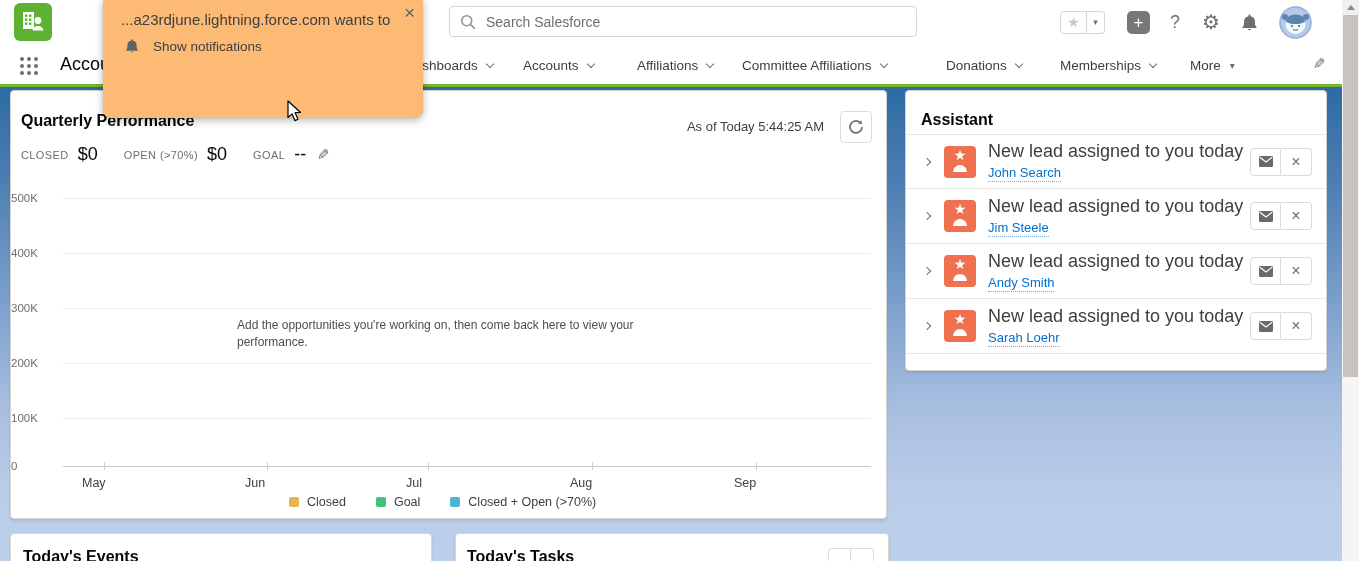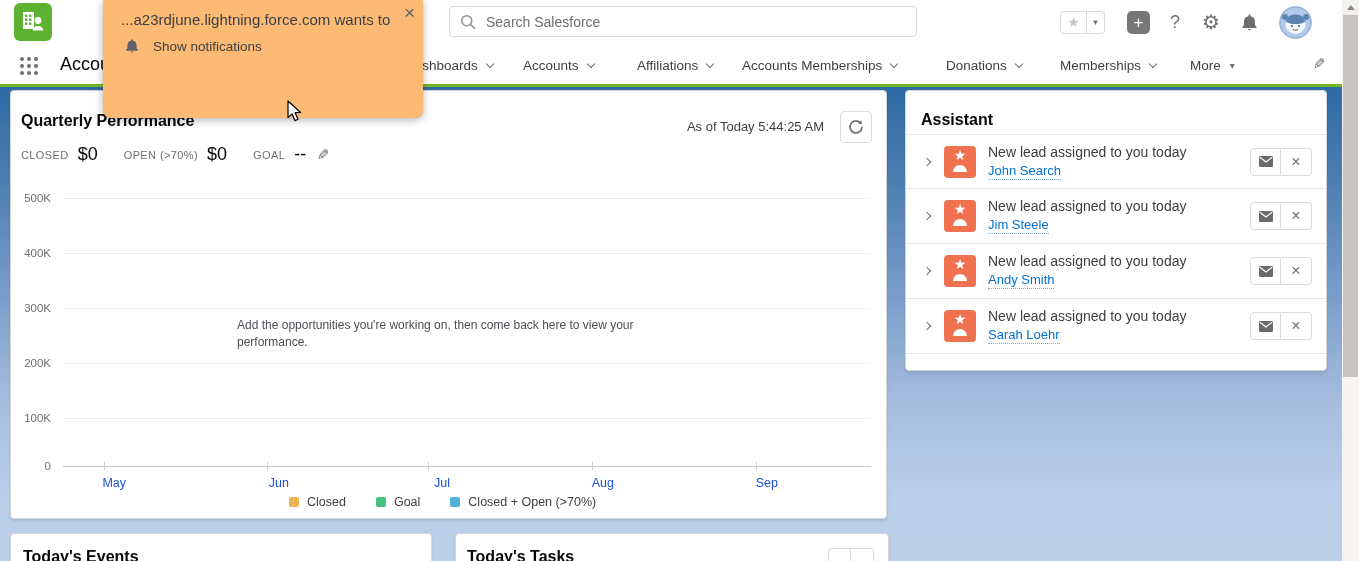--- a/index.html
+++ b/index.html
@@ -60,43 +60,43 @@
   .perf-title { position:absolute; left:10px; top:21px; }
   .asof { position:absolute; right:62px; top:28px; font-size:13px; color:#3e3e3c; }
   .refresh-btn { position:absolute; right:14px; top:20px; width:32px; height:32px; border:1px solid #dddbda;
                  border-radius:4px; background:#fff; display:flex; align-items:center; justify-content:center; cursor:pointer; }
   .metrics { position:absolute; left:10px; top:53px; display:flex; align-items:center; gap:26px; }
   .metric { display:flex; align-items:center; gap:9px; }
   .metric .mlabel { font-size:11px; color:#706e6b; letter-spacing:.4px; }
   .metric .mvalue { font-size:18px; color:#080707; }
   .goal-pencil { font-size:15px; color:#6b6a68; margin-left:2px; transform:scaleX(-1); cursor:pointer; }
 
-  .ylab { position:absolute; width:40px; text-align:right; font-size:11.5px; color:#706e6b; }
+  .ylab { position:absolute; width:40px; text-align:left; font-size:11.5px; color:#706e6b; }
   .gline { position:absolute; left:52px; width:808px; height:1px; background:#ececeb; }
   .gline.axis { background:#c9c8c6; }
   .xtickmark { position:absolute; width:1px; height:8px; background:#d0cfce; top:371px; }
-  .xlab { position:absolute; width:44px; text-align:right; font-size:12.5px; color:#1d4ed8; top:385px; }
+  .xlab { position:absolute; width:44px; text-align:left; font-size:12.5px; color:#404040; top:385px; }
   .empty-msg { position:absolute; left:222px; top:224px; width:468px; background:#fff; font-size:12px;
                color:#4b4f54; line-height:1.45; padding:2px 4px; }
   .legend { position:absolute; left:278px; top:404px; display:flex; align-items:center; gap:30px; }
   .leg-item { display:flex; align-items:center; gap:8px; font-size:12.5px; color:#3e3e3c; }
   .leg-sq { width:10px; height:10px; border-radius:2px; }
 
   
   .asst-title { position:absolute; left:15px; top:20px; }
   .asst-rows { position:absolute; left:0; top:43px; width:100%; }
   .arow { display:flex; align-items:center; height:55px; padding:0 14px 0 18px; border-bottom:1px solid #e8e7e6; }
   .arow:first-child { border-top:1px solid #e8e7e6; }
   .arow .expand { margin-right:14px; cursor:pointer; display:flex; }
   .lead-icon { width:32px; height:32px; border-radius:4px; margin-right:12px; position:relative; flex:none; }
   .lead-icon .st { position:absolute; top:1px; left:0; width:100%; text-align:center; color:#fff; font-size:14px; }
   .lead-icon .bd { position:absolute; bottom:6px; left:50%; transform:translateX(-50%); width:14px; height:7px;
                    background:#fff; border-radius:7px 7px 0 0; }
   .arow .texts { display:flex; flex-direction:column; gap:3px; }
-  .arow .t1 { font-size:14px; color:#3e3e3c; }
+  .arow .t1 { font-size:18px; color:#3e3e3c; }
   .arow .t2 { font-size:13px; color:#0070d2; border-bottom:1px dotted #77aede; width:max-content;
               padding-bottom:1px; cursor:pointer; }
   .arow .btns { margin-left:auto; display:flex; }
   .gbtn { width:31px; height:28px; border:1px solid #dddbda; background:#fff; display:flex; align-items:center;
           justify-content:center; cursor:pointer; }
   .gbtn.first { border-radius:4px 0 0 4px; }
   .gbtn.last { border-radius:0 4px 4px 0; border-left:none; }
   .gbtn .x { font-size:16px; color:#706e6b; line-height:1; }
 
   
@@ -214,21 +214,21 @@
     </div>
     <div class="tab" style="left:523px">
       <span>Accounts</span>
       <span class="chv chv-down"></span>
     </div>
     <div class="tab" style="left:637px">
       <span>Affiliations</span>
       <span class="chv chv-down"></span>
     </div>
     <div class="tab" style="left:742px">
-      <span>Accounts Memberships</span>
+      <span>Committee Affiliations</span>
       <span class="chv chv-down"></span>
     </div>
     <div class="tab" style="left:946px">
       <span>Donations</span>
       <span class="chv chv-down"></span>
     </div>
     <div class="tab" style="left:1060px">
       <span>Memberships</span>
       <span class="chv chv-down"></span>
     </div>

